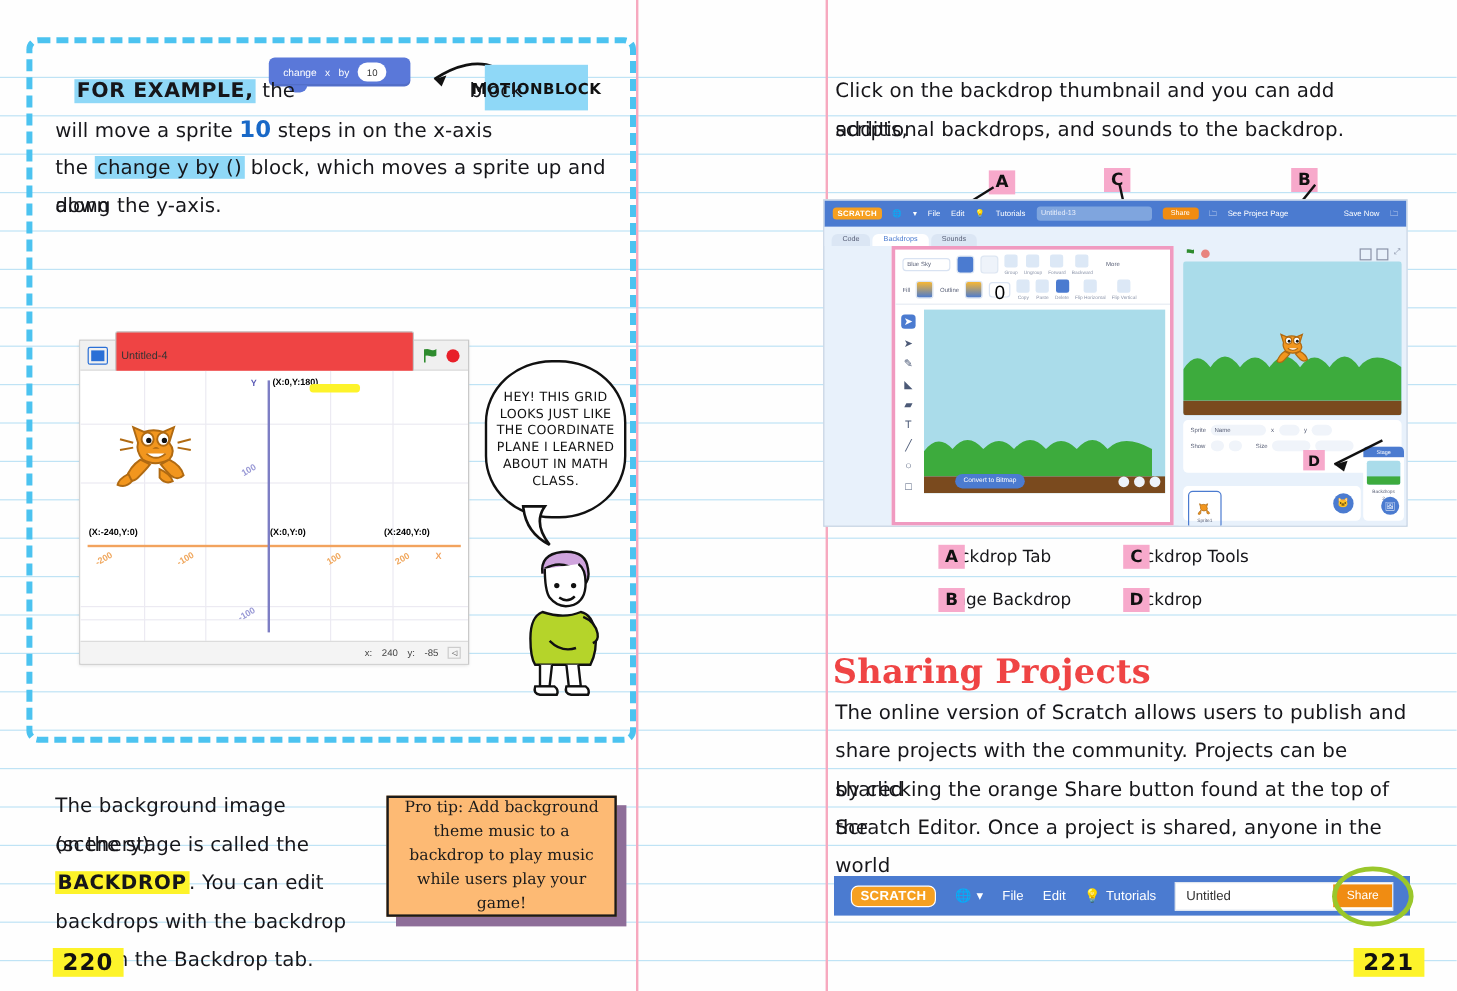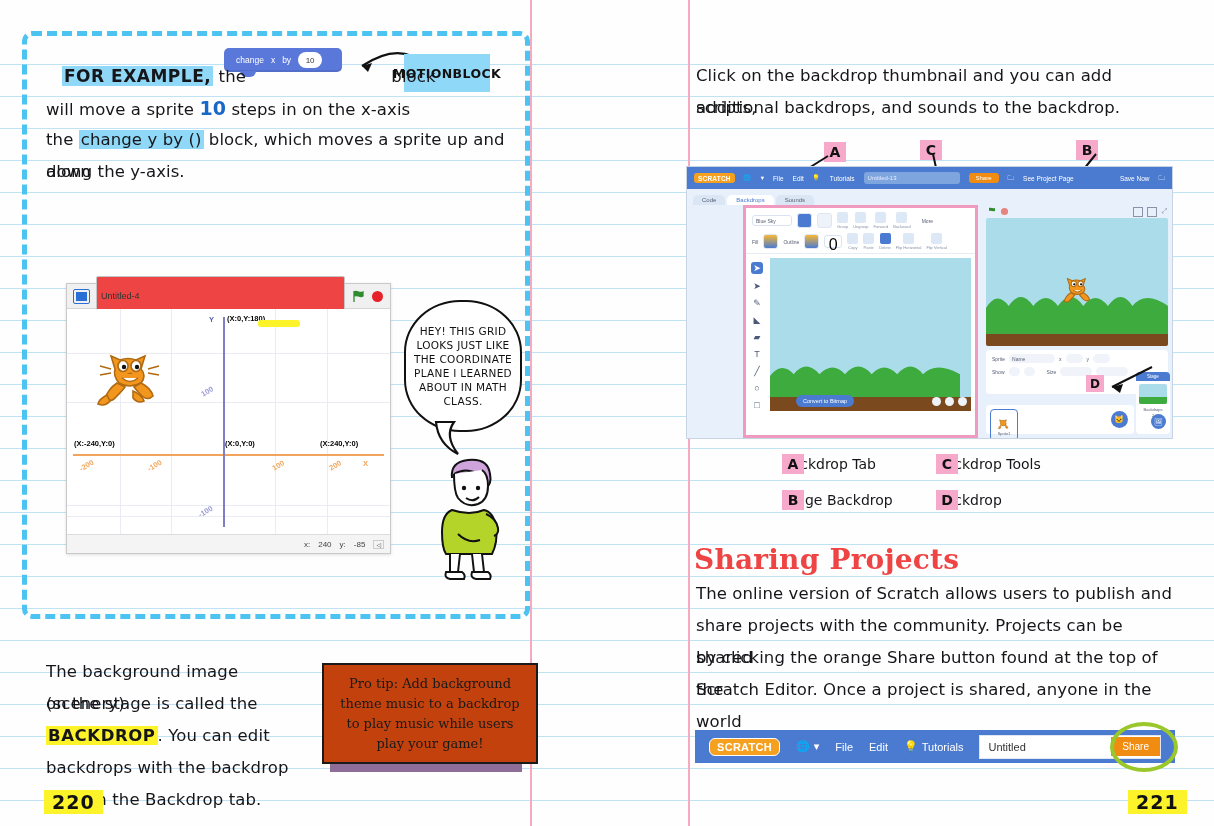--- a/index.html
+++ b/index.html
@@ -71,22 +71,22 @@
   #yellow-mark{position:absolute;left:258px;top:320px;width:42px;height:7px;background:#fdf32a;border-radius:3px;}
   
   #bubble{
     position:absolute;left:404px;top:300px;width:114px;height:128px;
     background:#fff;border:2.2px solid #111;border-radius:56px/52px;
     display:flex;align-items:center;justify-content:center;text-align:center;
     font-family:"DejaVu Sans",sans-serif;font-size:10.5px;line-height:14px;color:#111;letter-spacing:.3px;
   }
   
   #protip{
-    position:absolute;left:322px;top:663px;width:216px;height:101px;
-    background:#c2410c;border:2.2px solid #1a1a1a;box-sizing:border-box;
+    position:absolute;left:322px;top:663px;width:192px;height:101px;
+    background:#fdba74;border:2.2px solid #1a1a1a;box-sizing:border-box;
     display:flex;align-items:center;justify-content:center;text-align:center;
     font-family:"DejaVu Serif",serif;font-size:13px;line-height:20px;color:#1a1a1a;padding:0 10px;
   }
   
   .pagenum{position:absolute;font-family:"DejaVu Sans",sans-serif;font-weight:700;font-size:19px;color:#111;
            background:#fdf32a;padding:1px 8px;letter-spacing:1px;}
   
   #editor-shot{
     position:absolute;left:686px;top:166px;width:487px;height:273px;
     background:#e8f1fb;border:1px solid #c7d4e3;box-sizing:border-box;overflow:hidden;

